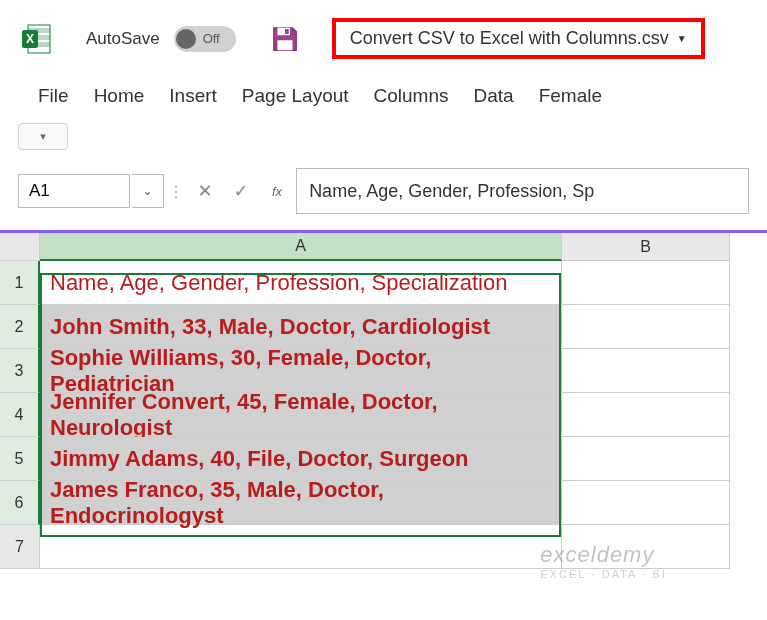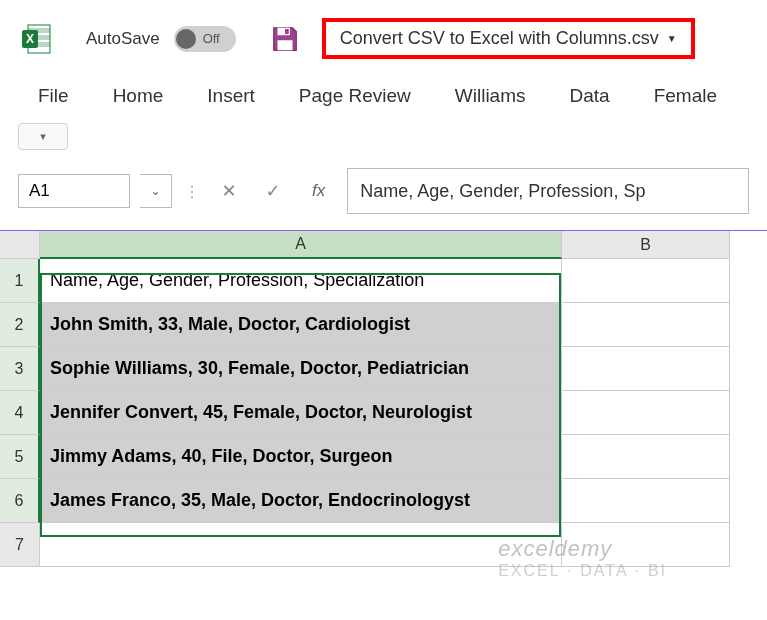--- a/index.html
+++ b/index.html
@@ -5,60 +5,60 @@
     * { margin: 0; padding: 0; box-sizing: border-box; font-family: 'Segoe UI', Tahoma, sans-serif; }
     body { background: #fff; width: 767px; height: 620px; overflow: hidden; position: relative; }
     
     .titlebar { display: flex; align-items: center; padding: 18px 20px 8px 20px; gap: 14px; }
     .excel-logo { width: 32px; height: 32px; }
     .autosave-label { font-size: 17px; color: #333; margin-left: 20px; }
     .toggle { width: 62px; height: 26px; background: #d0d0d0; border-radius: 13px; display: flex; align-items: center; padding: 2px; position: relative; }
     .toggle-knob { width: 20px; height: 20px; background: #666; border-radius: 50%; }
     .toggle-label { font-size: 13px; color: #555; position: absolute; right: 16px; }
     .save-icon { width: 30px; height: 30px; margin-left: 20px; }
-    .filename-box { border: 4px solid #ff0000; padding: 6px 14px; font-size: 18px; color: #333; display: flex; align-items: center; gap: 8px; margin-left: 8px; }
+    .filename-box { border: 4px solid #ff0000; padding: 6px 14px; font-size: 18px; color: #333; display: flex; align-items: center; gap: 8px; margin-left: 18px; }
     .dropdown-arrow { font-size: 10px; }
     
-    .ribbon { display: flex; gap: 44px; padding: 18px 30px 12px 38px; font-size: 19px; color: #333; }
+    .ribbon { display: flex; gap: 25px; padding: 18px 30px 12px 38px; font-size: 19px; color: #333; }
     .ribbon-tab { cursor: pointer; }
     
     .qat { padding: 4px 18px 10px 18px; }
     .qat-inner { background: #f9f9f9; border: 1px solid #d0d0d0; border-radius: 4px; padding: 6px 18px; width: 50px; display: flex; align-items: center; justify-content: center; }
     .qat-arrow { font-size: 11px; color: #666; }
     
-    .formula-bar { display: flex; align-items: center; padding: 8px 18px 16px 18px; gap: 10px; border-bottom: 1px solid #8b5cf6; }
+    .formula-bar { display: flex; align-items: center; padding: 8px 18px 16px 18px; gap: 2px; border-bottom: 3px solid #8b5cf6; }
     .name-box { width: 112px; height: 34px; border: 1px solid #bbb; background: #fff; font-size: 17px; padding: 0 10px; display: flex; align-items: center; }
     .nb-dropdown { width: 32px; height: 34px; border: 1px solid #bbb; border-left: none; display: flex; align-items: center; justify-content: center; color: #666; font-size: 12px; }
     .fb-sep { width: 12px; height: 34px; display: flex; align-items: center; justify-content: center; color: #aaa; margin: 0 4px; }
     .fb-btn { width: 34px; height: 34px; display: flex; align-items: center; justify-content: center; color: #888; font-size: 18px; }
-    .fx-label { font-style: italic; font-size: 17px; color: #666; margin: 0 12px; }
+    .fx-label { font-style: italic; font-size: 13px; color: #666; margin: 0 12px; }
     .formula-input { flex: 1; height: 46px; border: 1px solid #bbb; font-size: 18px; padding: 0 12px; display: flex; align-items: center; color: #333; }
     
     .grid { display: flex; }
     .corner { width: 40px; height: 28px; background: #e8e8e8; border-right: 1px solid #ccc; border-bottom: 1px solid #ccc; }
     .col-headers { display: flex; }
     .col-h { height: 28px; background: #e8e8e8; border-right: 1px solid #ccc; border-bottom: 1px solid #ccc; display: flex; align-items: center; justify-content: center; font-size: 16px; color: #333; }
     .col-a { width: 522px; background: #c5e0c5; border-bottom: 2px solid #1a7a3a; }
     .col-b { width: 168px; }
     
     .rows { display: flex; flex-direction: column; }
     .row { display: flex; height: 44px; }
     .row-h { width: 40px; background: #e0ece0; border-right: 2px solid #1a7a3a; border-bottom: 1px solid #ccc; display: flex; align-items: center; justify-content: center; font-size: 16px; color: #333; }
     .row-h.normal { background: #e8e8e8; border-right: 1px solid #ccc; }
-    .cell { border-right: 1px solid #ccc; border-bottom: 1px solid #ccc; display: flex; align-items: center; padding: 0 10px; font-size: 18px; color: #000000; }
+    .cell { border-right: 1px solid #ccc; border-bottom: 1px solid #ccc; display: flex; align-items: center; padding: 0 10px; font-size: 22px; color: #b91c1c; }
     .cell-a { width: 522px; }
     .cell-b { width: 168px; }
     .cell.sel { background: #d0d0d0; font-weight: bold; }
     .cell.active { background: #fff; }
     
     .selection-border { position: absolute; border: 2px solid #1a7a3a; pointer-events: none; }
     
     .watermark { position: absolute; bottom: 40px; right: 100px; opacity: 0.4; }
     .watermark-text { font-size: 22px; font-style: italic; color: #666; letter-spacing: 1px; }
-    .watermark-sub { font-size: 16px; color: #888; letter-spacing: 2px; }
+    .watermark-sub { font-size: 11px; color: #888; letter-spacing: 2px; }
   </style>
 </head>
 <body>
 
 <div class="titlebar">
   <svg class="excel-logo" viewBox="0 0 32 32">
     <rect x="8" y="2" width="22" height="28" fill="#fff" stroke="#1a7a3a" stroke-width="1"></rect>
     <rect x="8" y="5" width="22" height="5" fill="#1a7a3a" opacity="0.3"></rect>
     <rect x="8" y="12" width="22" height="5" fill="#1a7a3a" opacity="0.3"></rect>
     <rect x="8" y="19" width="22" height="5" fill="#1a7a3a" opacity="0.3"></rect>
@@ -79,22 +79,22 @@
   <div class="filename-box">
     <span>Convert CSV to Excel with Columns.csv</span>
     <span class="dropdown-arrow">▼</span>
   </div>
 </div>
 
 <div class="ribbon">
   <span class="ribbon-tab">File</span>
   <span class="ribbon-tab">Home</span>
   <span class="ribbon-tab">Insert</span>
-  <span class="ribbon-tab">Page Review</span>
-  <span class="ribbon-tab">Williams</span>
+  <span class="ribbon-tab">Page Layout</span>
+  <span class="ribbon-tab">Columns</span>
   <span class="ribbon-tab">Data</span>
   <span class="ribbon-tab">Female</span>
 </div>
 
 <div class="qat">
   <div class="qat-inner">
     <span class="qat-arrow">▾</span>
   </div>
 </div>
 

